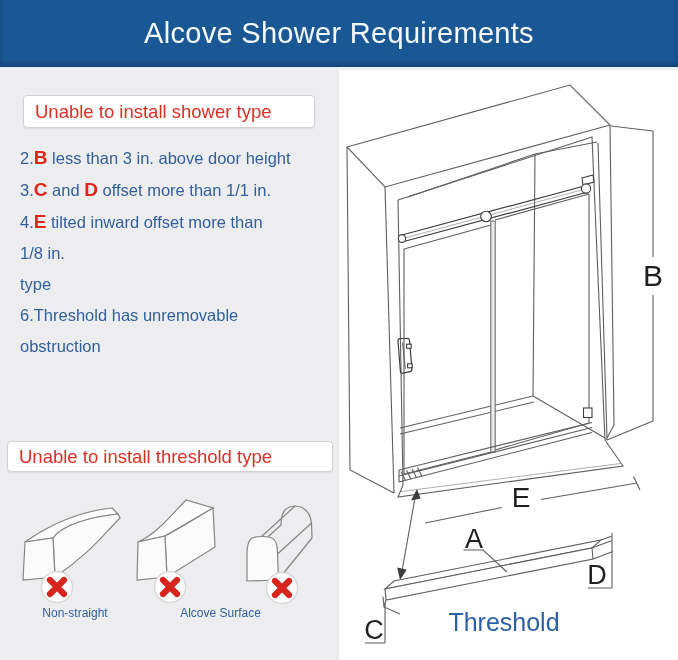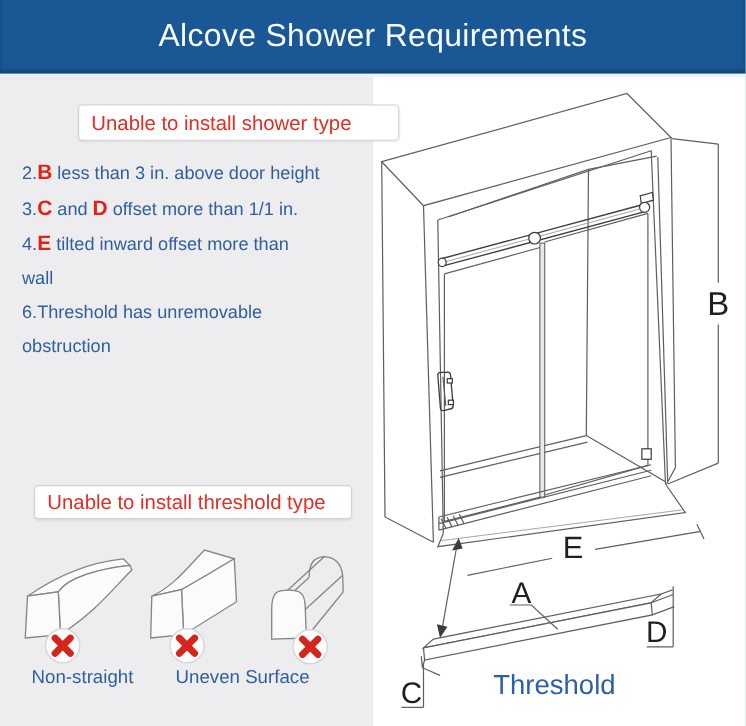--- a/index.html
+++ b/index.html
@@ -1,39 +1,39 @@
 <!DOCTYPE html>
 <html><head>
 <meta charset="utf-8">
 <style>
   html,body{margin:0;padding:0;background:#fff;}
-  .stage{position:relative;width:678px;height:660px;overflow:hidden;background:#86efac;
+  .stage{position:relative;width:678px;height:660px;overflow:hidden;background:#bef264;
          font-family:"Liberation Sans",sans-serif;}
   
   .hdr{position:absolute;left:0;top:0;width:678px;height:67px;background:#1a5795;
        display:flex;align-items:center;justify-content:center;
        box-shadow:inset 0 -3px 4px rgba(0,0,20,0.25);}
   .hdr-title{color:#f6fafe;font-size:29px;letter-spacing:0.3px;}
   .hdr-strip{position:absolute;left:0;top:67px;width:678px;height:3px;background:#e9f2fb;}
   
   .panel-left{position:absolute;left:0;top:70px;width:339px;height:590px;background:#ededef;}
   .panel-right{position:absolute;left:339px;top:70px;width:339px;height:590px;background:#ffffff;}
   
   .alert-box{position:absolute;box-sizing:border-box;background:#ffffff;border:1px solid #d2d2d6;
              border-radius:4px;color:#dd2f23;font-size:18.5px;display:flex;align-items:center;
              padding:0 11px;white-space:nowrap;box-shadow:0 1px 2px rgba(0,0,0,0.07);}
-  #box-shower{left:23px;top:95px;width:292px;height:33px;margin-left:48px;}
-  #box-threshold{left:31px;top:441px;width:289px;height:31px;}
+  #box-shower{left:23px;top:95px;width:292px;height:33px;}
+  #box-threshold{left:7px;top:441px;width:326px;height:31px;}
   
   .rules{position:absolute;left:20px;top:142px;width:310px;font-size:16.5px;line-height:31px;
          color:#2f5f9d;}
   .rule-line{white-space:nowrap;}
   .red-letter{color:#e02417;font-weight:700;font-size:19px;}
   
-  .fig-label{position:absolute;font-size:17px;color:#2f5f9d;text-align:center;}
+  .fig-label{position:absolute;font-size:12px;color:#2f5f9d;text-align:center;}
   #lbl-nonstraight{left:16px;top:606px;width:118px;}
   #lbl-uneven{left:148px;top:606px;width:145px;}
   
   svg{position:absolute;}
   .ln{stroke:#5f5f5f;stroke-width:1.1;fill:none;}
   .lnl{stroke:#9a9a9a;stroke-width:0.8;fill:none;}
   .face{stroke:#5f5f5f;stroke-width:1.1;fill:#ffffff;}
   .dk{stroke:#3d3d3d;stroke-width:1.2;fill:none;}
   .dkf{stroke:#3d3d3d;stroke-width:1.1;fill:#ffffff;}
   .dimtxt{font-family:"Liberation Sans",sans-serif;fill:#1f1f1f;}
@@ -57,21 +57,22 @@
   <div class="hdr-strip"></div>
 
   <div class="alert-box" id="box-shower">
     <span>Unable to install shower type</span>
   </div>
 
   <div class="rules">
       <div class="rule-line"><span>2.</span><span class="red-letter">B</span><span> less than 3 in. above door height</span></div>
       <div class="rule-line"><span>3.</span><span class="red-letter">C</span><span> and </span><span class="red-letter">D</span><span> offset more than 1/1 in.</span></div>
       <div class="rule-line"><span>4.</span><span class="red-letter">E</span><span> tilted inward offset more than</span></div>
-      <div class="rule-line"><span>wall</span></div>
+      <div class="rule-line"><span>1/8 in.</span></div>
+      <div class="rule-line"><span>type</span></div>
       <div class="rule-line"><span>6.Threshold has unremovable</span></div>
       <div class="rule-line"><span>obstruction</span></div>
     </div>
 
   <div class="alert-box" id="box-threshold">
     <span>Unable to install threshold type</span>
   </div>
 
   <svg style="left:0;top:480px;" width="338" height="130" viewBox="0 0 338 130">
     <g>
@@ -100,21 +101,21 @@
       <circle class="xc" cx="170" cy="107" r="15.5"></circle>
       <path class="xs" d="M163,100 L177,114 M177,100 L163,114"></path>
     </g>
     <g>
       <circle class="xc" cx="282" cy="108" r="15.5"></circle>
       <path class="xs" d="M275,101 L289,115 M289,101 L275,115"></path>
     </g>
   </svg>
 
   <div class="fig-label" id="lbl-nonstraight">Non-straight</div>
-  <div class="fig-label" id="lbl-uneven">Uneven Surface</div>
+  <div class="fig-label" id="lbl-uneven">Alcove Surface</div>
 
   <svg style="left:340px;top:66px;" width="338" height="594" viewBox="0 0 338 594">
 
     <g>
       <path class="face" d="M7,81 L230,19 L270,59 L45,121 Z"></path>
       <path class="ln" d="M7,81 L10,404 L54,427"></path>
       <path class="ln" d="M45,121 L54,427"></path>
       <path class="ln" d="M270,59 L274,359 L266,374"></path>
       <path class="ln" d="M58,134 L252,71 L265,374"></path>
       <path class="ln" d="M58,134 L63,419"></path>

